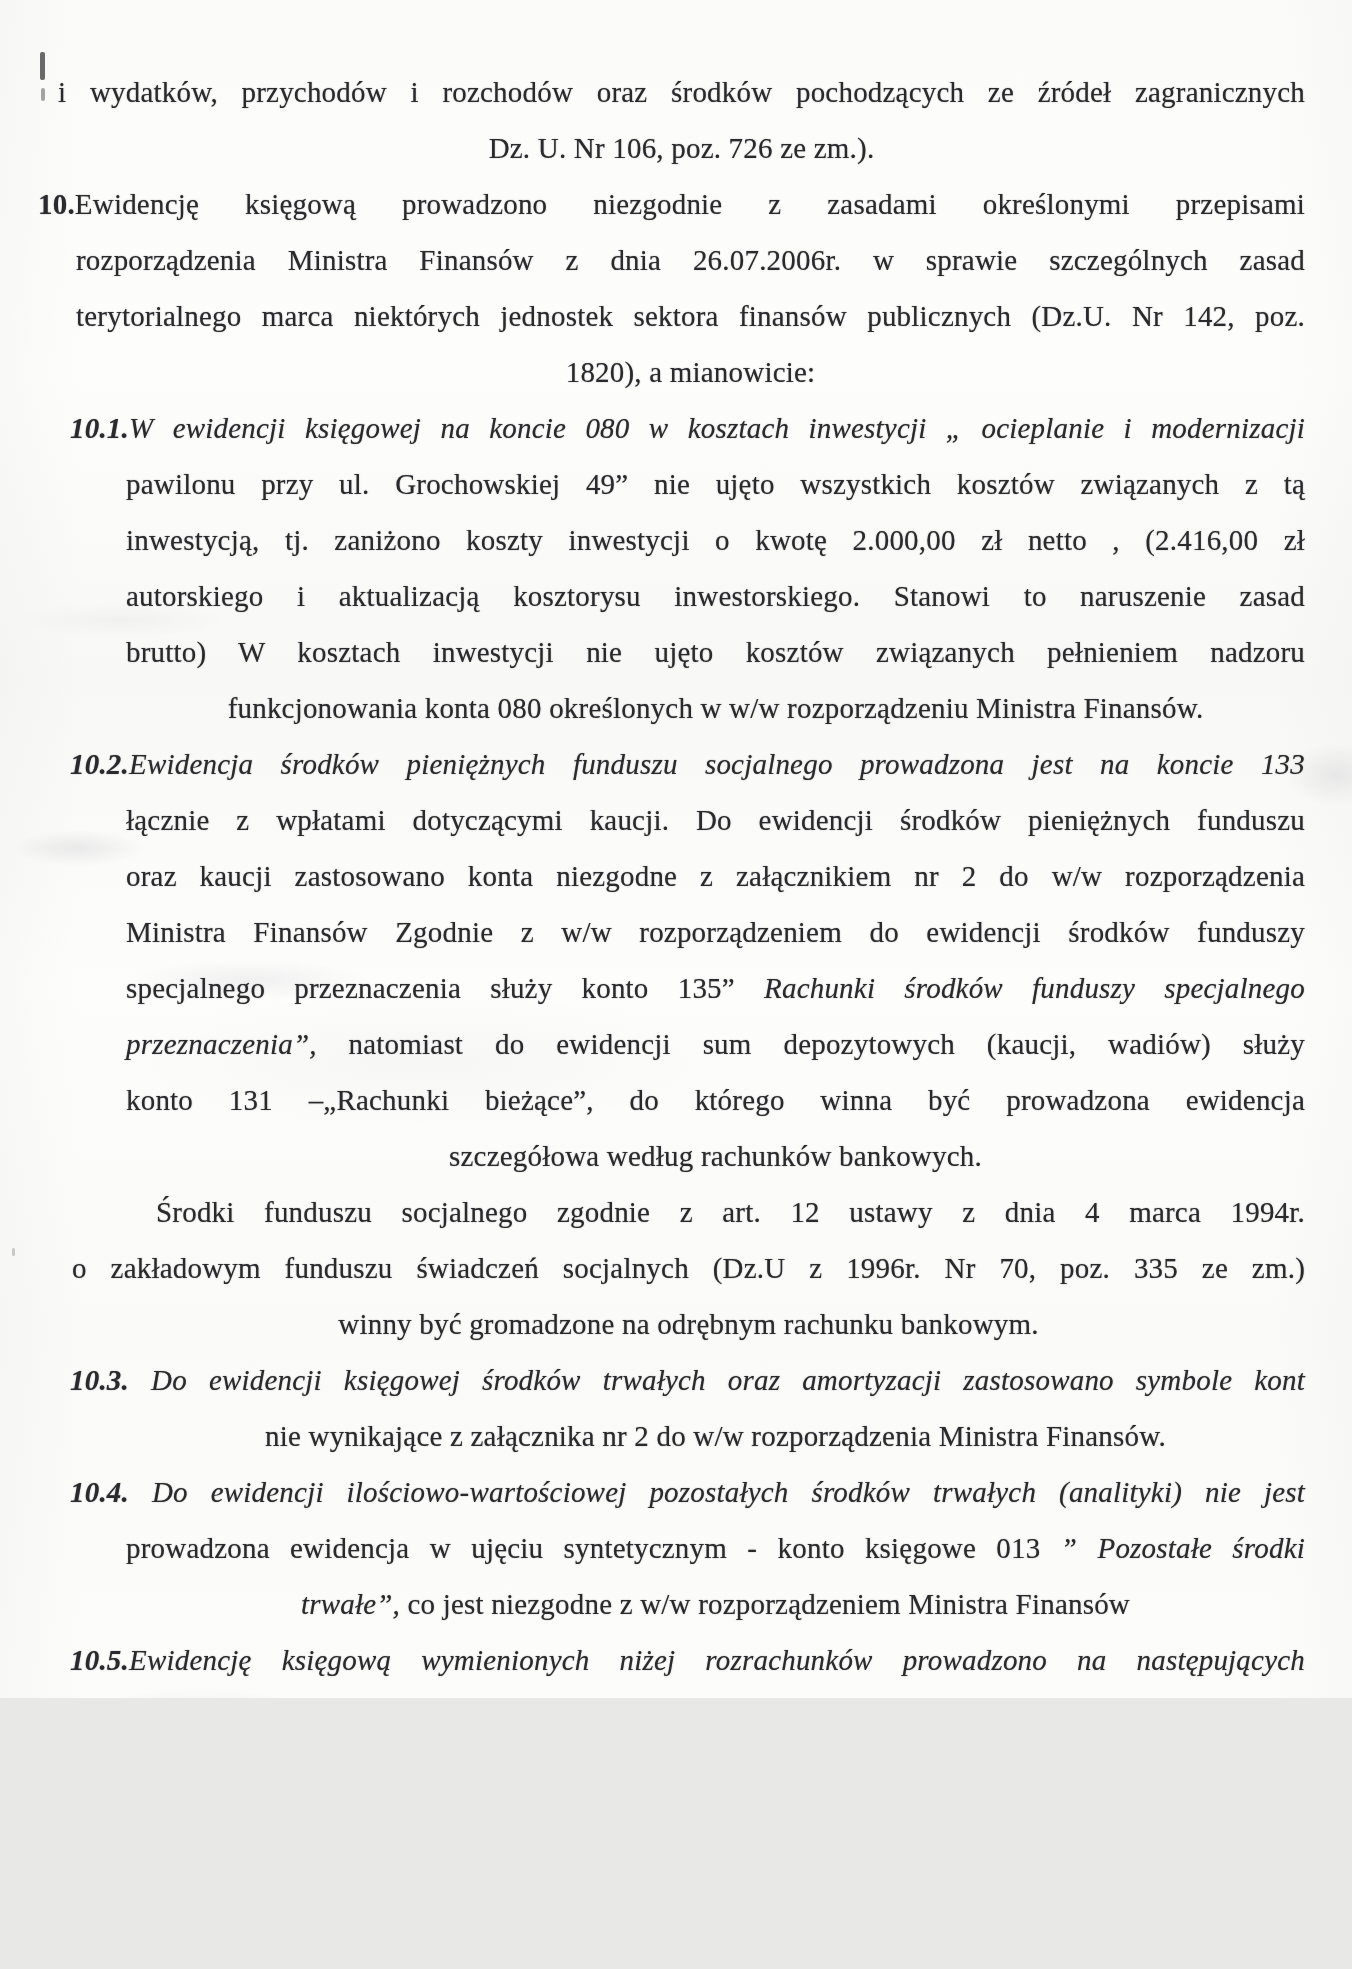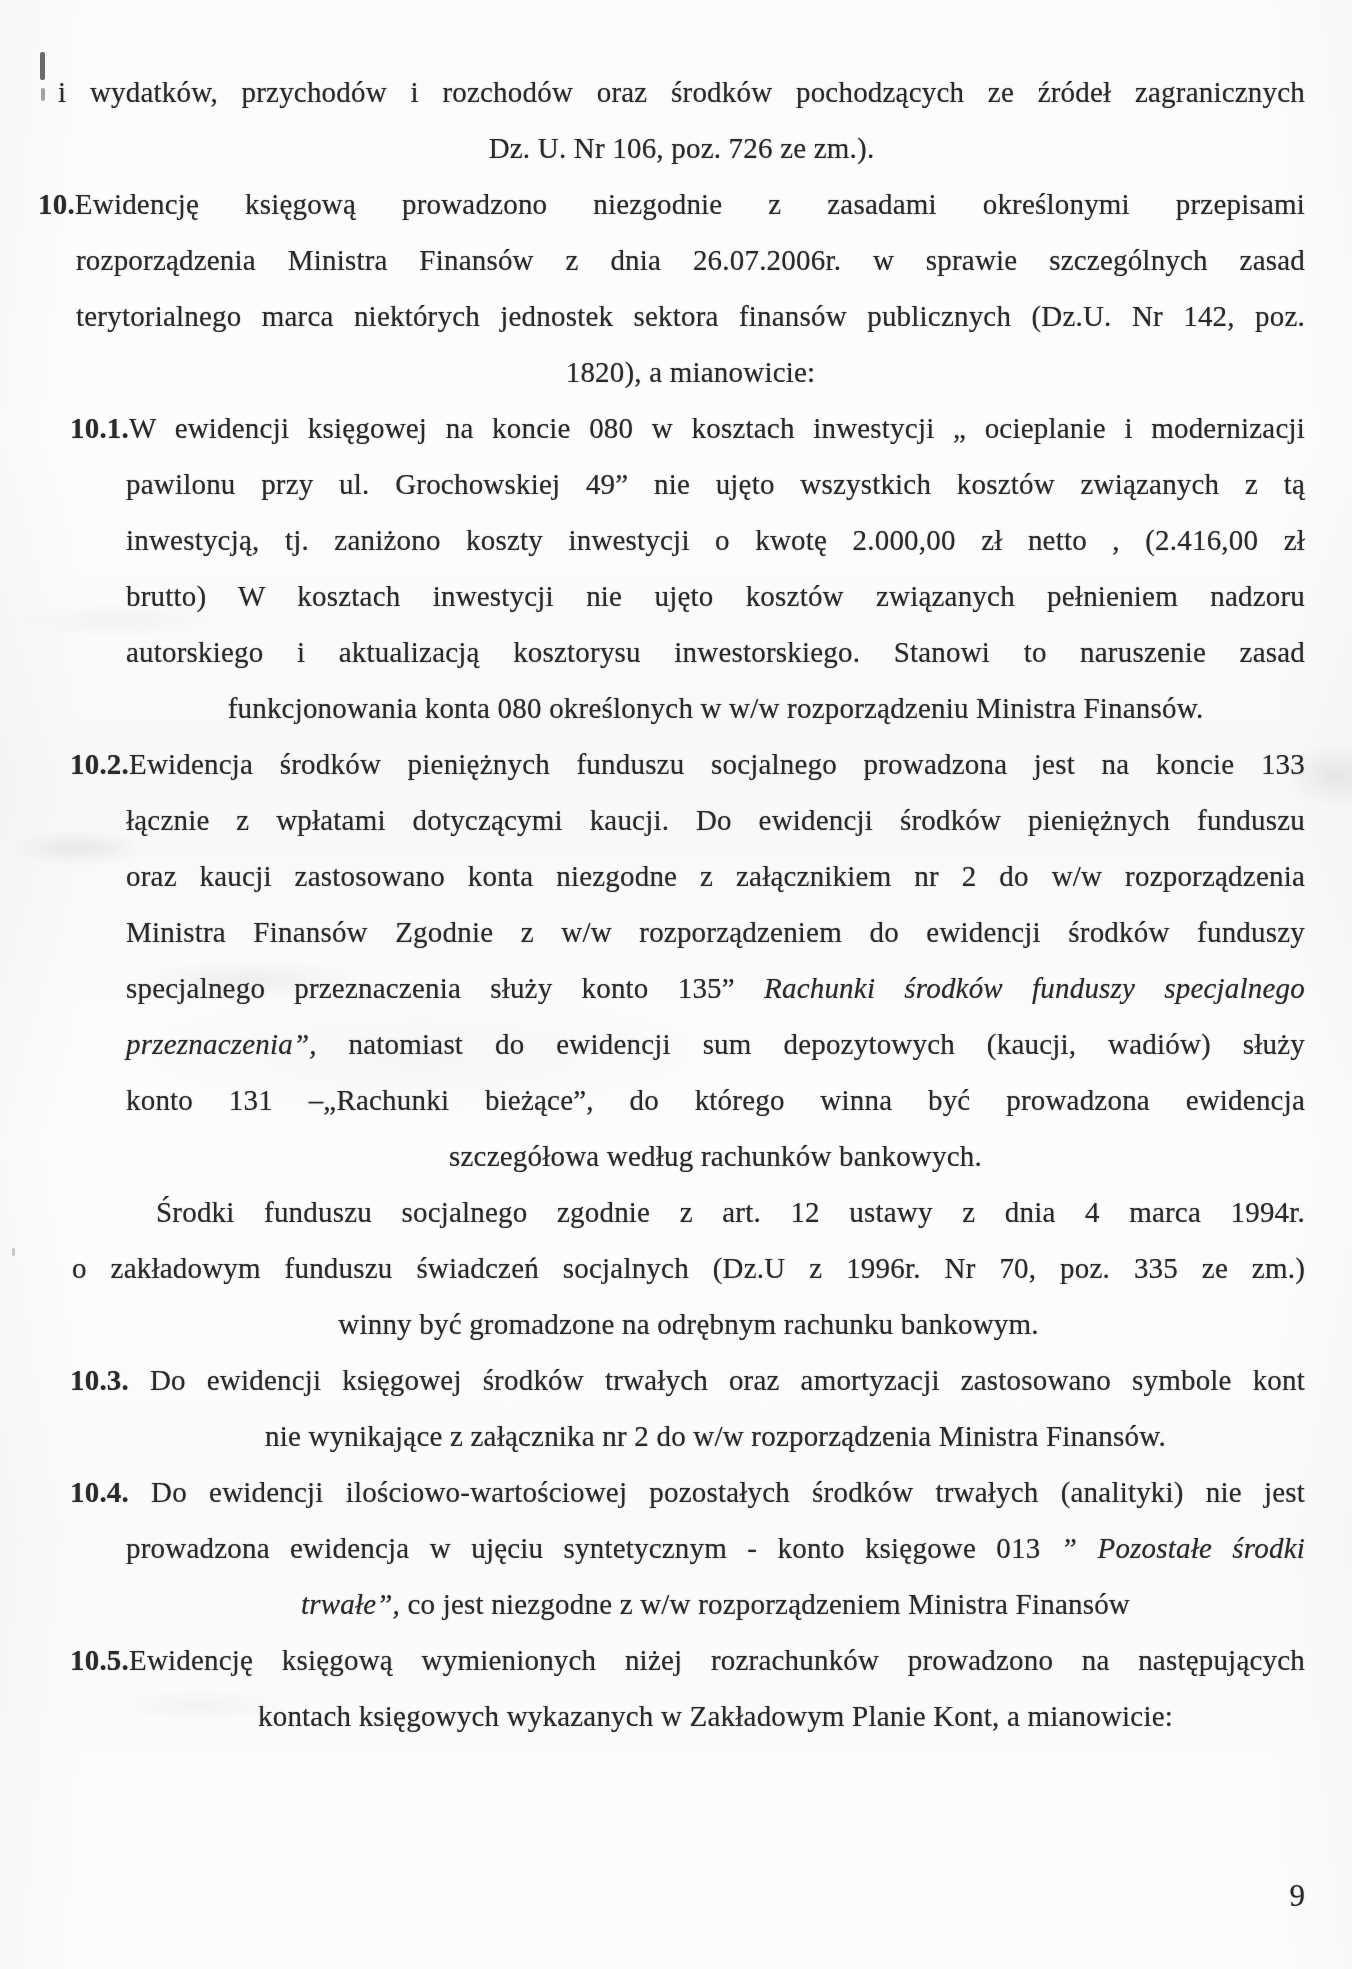--- a/index.html
+++ b/index.html
@@ -3,21 +3,21 @@
 <meta charset="utf-8">
 <style>
   html, body {
     margin: 0;
     padding: 0;
     background: #e8e8e6;
   }
   .page {
     position: relative;
     width: 1352px;
-    height: 1969px;
+    height: 1698px;
     margin: 0 auto;
     overflow: hidden;
     background:
       linear-gradient(90deg, rgba(80,80,90,0.025) 0%, rgba(0,0,0,0) 6%, rgba(0,0,0,0) 94%, rgba(80,80,90,0.02) 100%),
       linear-gradient(180deg, #fbfbf9 0%, #fdfdfc 22%, #f8f8f6 40%, #fdfdfc 58%, #fafaf8 78%, #fcfcfa 100%);
     font-family: "Liberation Serif", "DejaVu Serif", serif;
     color: #2a2a2e;
   }
   
   .page::before {
@@ -59,21 +59,21 @@
   }
   .line.just {
     text-align: justify;
     text-align-last: justify;
     text-justify: inter-word;
   }
   
   .line.top       { margin-left: 58px;  }  
   .line.item      { margin-left: 38px;  }  
   .line.item-cont { margin-left: 76px;  }  
-  .line.sub       { margin-left: 70px;  }  
+  .line.sub       { margin-left: 70px; font-style: italic;  }  
   .line.sub-cont  { margin-left: 126px; }  
   .line.para-first{ margin-left: 156px; }  
   .line.para-cont { margin-left: 72px;  }  
 
   .lbl { font-weight: 700; }
   .it  { font-style: italic; }
 
   .page-number {
     position: absolute;
     top: 1876px;
@@ -94,22 +94,22 @@
   <div class="text-block">
       <div class="line top just"><span>i wydatków, przychodów i rozchodów oraz środków pochodzących ze źródeł zagranicznych</span></div>
       <div class="line top"><span>Dz. U. Nr 106, poz. 726 ze zm.).</span></div>
       <div class="line item just"><span class="lbl">10.</span><span>Ewidencję księgową prowadzono niezgodnie z zasadami określonymi przepisami</span></div>
       <div class="line item-cont just"><span>rozporządzenia Ministra Finansów z dnia 26.07.2006r. w sprawie szczególnych zasad</span></div>
       <div class="line item-cont just"><span>terytorialnego marca niektórych jednostek sektora finansów publicznych (Dz.U. Nr 142, poz.</span></div>
       <div class="line item-cont"><span>1820), a mianowicie:</span></div>
       <div class="line sub just"><span class="lbl">10.1.</span><span>W ewidencji księgowej na koncie 080 w kosztach inwestycji „ ocieplanie i modernizacji</span></div>
       <div class="line sub-cont just"><span>pawilonu przy ul. Grochowskiej 49” nie ujęto wszystkich kosztów związanych z tą</span></div>
       <div class="line sub-cont just"><span>inwestycją, tj. zaniżono koszty inwestycji o kwotę 2.000,00 zł netto , (2.416,00 zł</span></div>
+      <div class="line sub-cont just"><span>autorskiego i aktualizacją kosztorysu inwestorskiego. Stanowi to naruszenie zasad</span></div>
       <div class="line sub-cont just"><span>brutto) W kosztach inwestycji nie ujęto kosztów związanych pełnieniem nadzoru</span></div>
-      <div class="line sub-cont just"><span>autorskiego i aktualizacją kosztorysu inwestorskiego. Stanowi to naruszenie zasad</span></div>
       <div class="line sub-cont"><span>funkcjonowania konta 080 określonych w w/w rozporządzeniu Ministra Finansów.</span></div>
       <div class="line sub just"><span class="lbl">10.2.</span><span>Ewidencja środków pieniężnych funduszu socjalnego prowadzona jest na koncie 133</span></div>
       <div class="line sub-cont just"><span>łącznie z wpłatami dotyczącymi kaucji. Do ewidencji środków pieniężnych funduszu</span></div>
       <div class="line sub-cont just"><span>oraz kaucji zastosowano konta niezgodne z załącznikiem nr 2 do w/w rozporządzenia</span></div>
       <div class="line sub-cont just"><span>Ministra Finansów Zgodnie z w/w rozporządzeniem do ewidencji środków funduszy</span></div>
       <div class="line sub-cont just"><span>specjalnego przeznaczenia służy konto 135” </span><span class="it">Rachunki środków funduszy specjalnego</span></div>
       <div class="line sub-cont just"><span class="it">przeznaczenia”,</span><span> natomiast do ewidencji sum depozytowych (kaucji, wadiów) służy</span></div>
       <div class="line sub-cont just"><span>konto 131 –„Rachunki bieżące”, do którego winna być prowadzona ewidencja</span></div>
       <div class="line sub-cont"><span>szczegółowa według rachunków bankowych.</span></div>
       <div class="line para-first just"><span>Środki funduszu socjalnego zgodnie z art. 12 ustawy z dnia 4 marca 1994r.</span></div>

